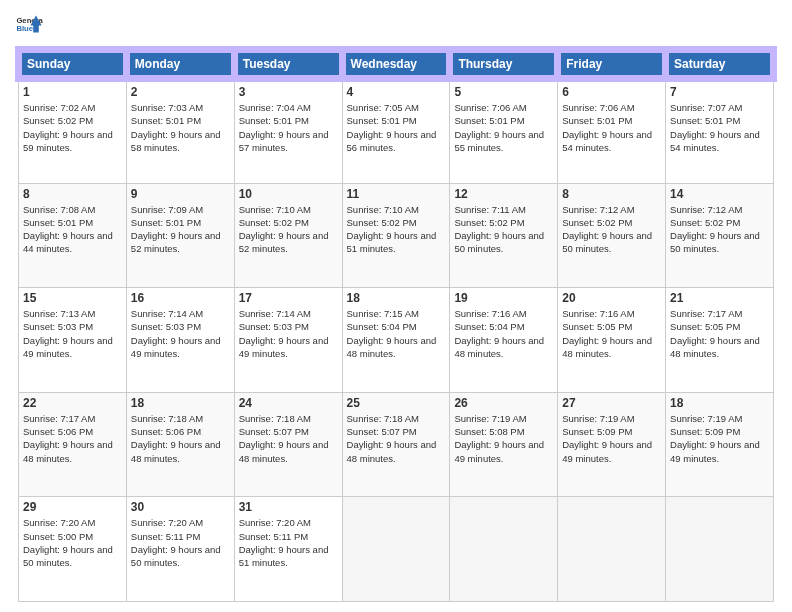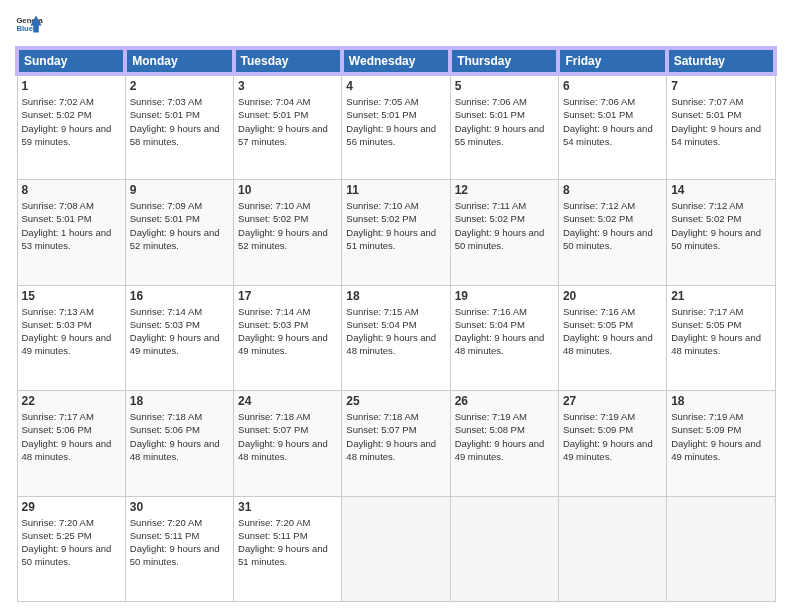--- a/index.html
+++ b/index.html
@@ -49,21 +49,21 @@
       border-collapse: collapse;
       width: 100%;
       table-layout: fixed;
     }
     .calendar th {
       background-color: #2e6db4;
       color: white;
       text-align: left;
       padding: 4px 5px;
       font-size: 12px;
-      border: 4px solid #c4b5fd;
+      border: 7px solid #c4b5fd;
     }
     .calendar td {
       border: 1px solid #ccc;
       vertical-align: top;
       padding: 3px 4px;
       font-size: 9.5px;
       color: #333;
       background: #fff;
       height: 85px;
     }
@@ -171,21 +171,21 @@
             <span>Daylight: 9 hours and 54 minutes.</span>
           </div>
         </td>
         </tr>
         <tr>
           <td>
           <span class="day-number">8</span>
           <div class="cell-content">
             <span>Sunrise: 7:08 AM</span><br>
             <span>Sunset: 5:01 PM</span><br>
-            <span>Daylight: 1 hours and 53 minutes.</span>
+            <span>Daylight: 9 hours and 44 minutes.</span>
           </div>
         </td>
           <td>
           <span class="day-number">9</span>
           <div class="cell-content">
             <span>Sunrise: 7:09 AM</span><br>
             <span>Sunset: 5:01 PM</span><br>
             <span>Daylight: 9 hours and 52 minutes.</span>
           </div>
         </td>
@@ -344,21 +344,21 @@
             <span>Sunset: 5:09 PM</span><br>
             <span>Daylight: 9 hours and 49 minutes.</span>
           </div>
         </td>
         </tr>
         <tr>
           <td>
           <span class="day-number">29</span>
           <div class="cell-content">
             <span>Sunrise: 7:20 AM</span><br>
-            <span>Sunset: 5:25 PM</span><br>
+            <span>Sunset: 5:00 PM</span><br>
             <span>Daylight: 9 hours and 50 minutes.</span>
           </div>
         </td>
           <td>
           <span class="day-number">30</span>
           <div class="cell-content">
             <span>Sunrise: 7:20 AM</span><br>
             <span>Sunset: 5:11 PM</span><br>
             <span>Daylight: 9 hours and 50 minutes.</span>
           </div>

